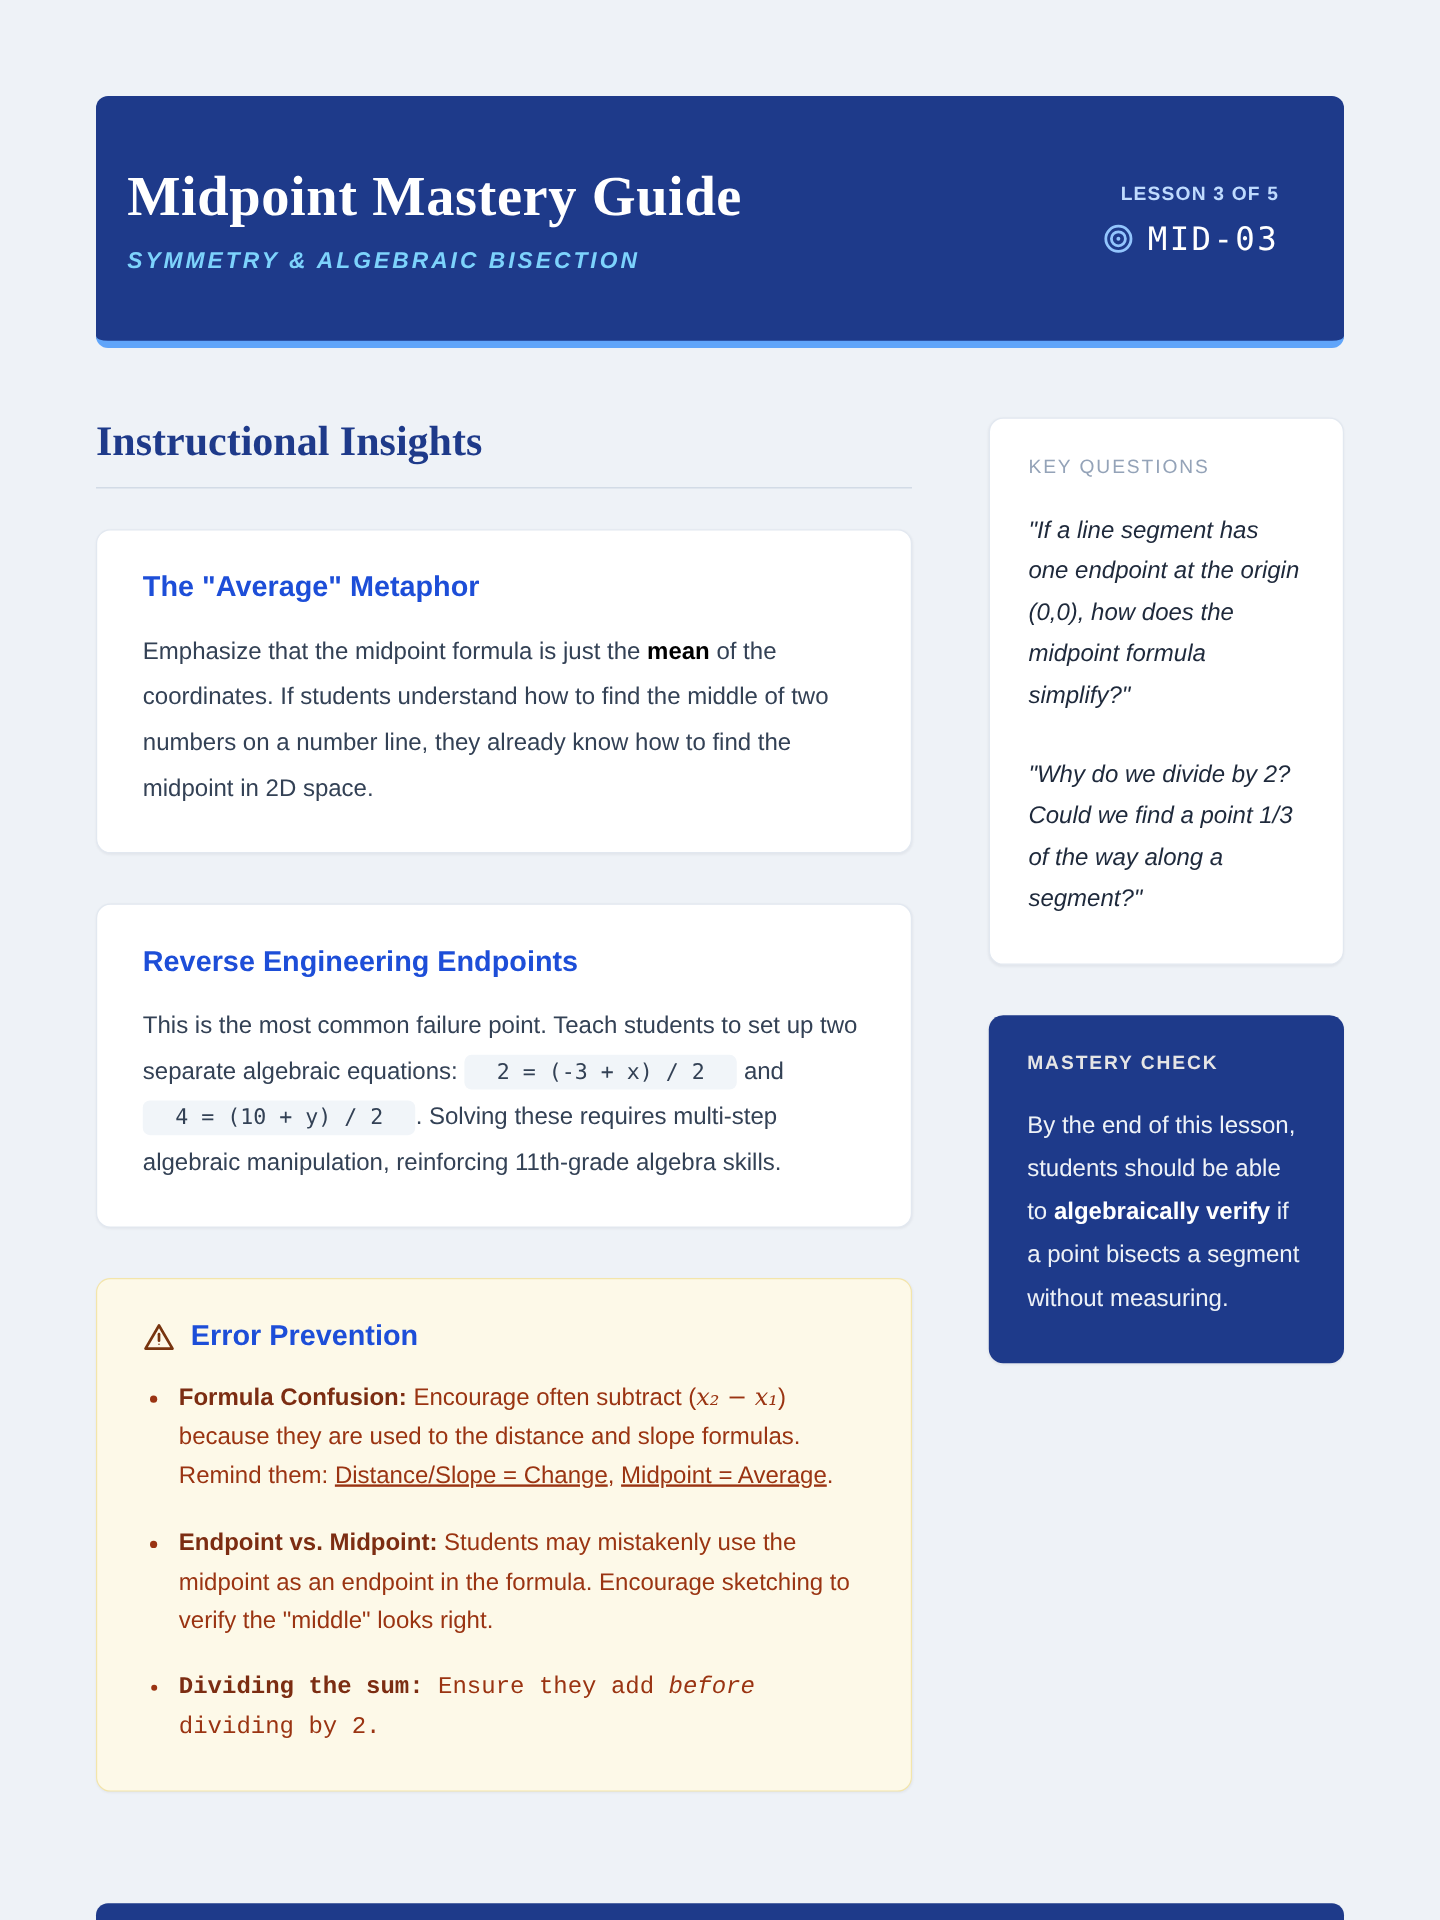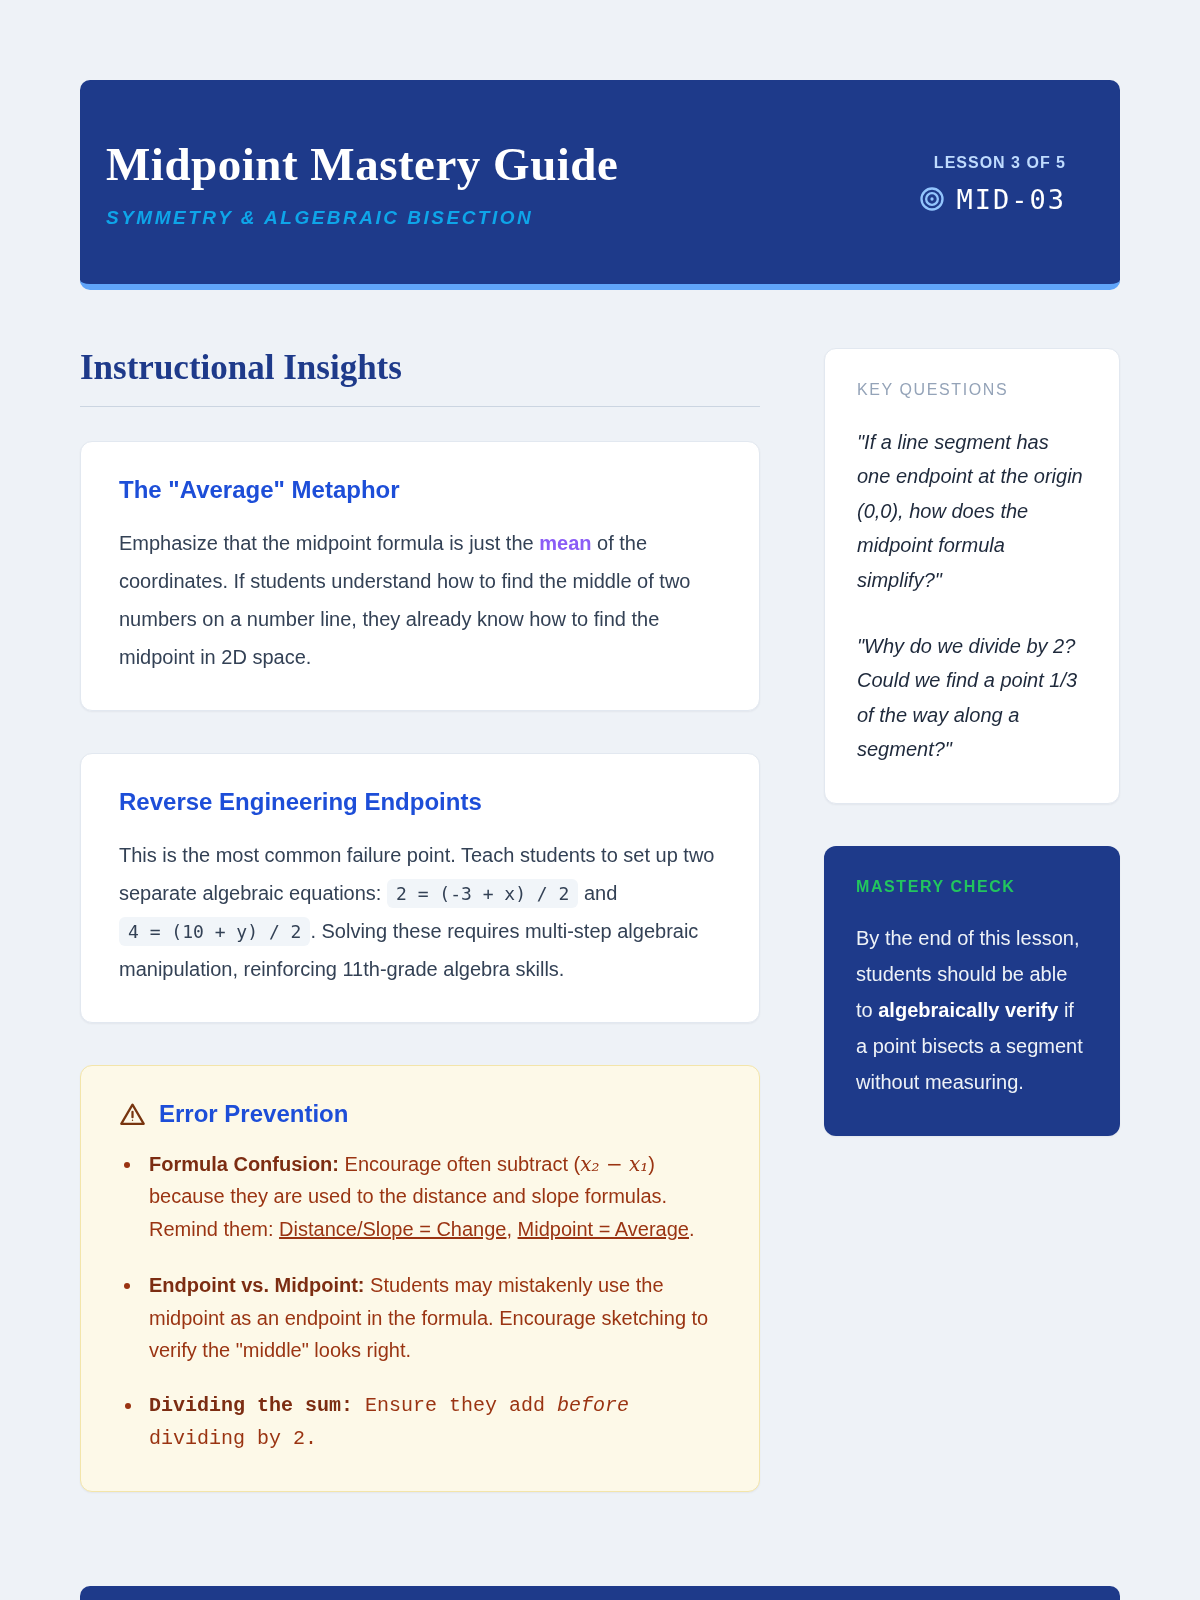--- a/index.html
+++ b/index.html
@@ -22,21 +22,21 @@
     display: flex; justify-content: space-between; align-items: center;
   }
   .hero-title {
     margin: 0;
     font-family: "Liberation Serif", serif;
     font-weight: 700; font-size: 47px; line-height: 1.1;
     color: #ffffff; letter-spacing: 0.5px;
   }
   .hero-sub {
     margin-top: 16px;
-    color: #0ea5e9; font-style: italic; font-weight: 700;
+    color: #7dd3fc; font-style: italic; font-weight: 700;
     font-size: 19px; letter-spacing: 2.5px;
   }
   .hero-right { text-align: right; }
   .lesson-label { color: #bfdbfe; font-weight: 700; font-size: 16px; letter-spacing: 1px; }
   .lesson-code-row { display: flex; align-items: center; justify-content: flex-end; gap: 10px; margin-top: 12px; }
   .lesson-code { color: #ffffff; font-family: "DejaVu Sans Mono", monospace; font-size: 27px; letter-spacing: 2px; }
 
   
   .content { display: grid; grid-template-columns: 1fr 296px; column-gap: 64px; align-items: start; margin-top: 58px; }
 
@@ -50,26 +50,26 @@
   .card {
     background: #ffffff;
     border: 1px solid #e2e8f0;
     border-radius: 12px;
     padding: 34px 38px;
     box-shadow: 0 1px 2px rgba(15,23,42,0.05);
   }
   .card + .card { margin-top: 42px; }
   .card h3 { margin: 0 0 20px 0; font-size: 24px; color: #1d4ed8; font-weight: 700; }
   .card p.body { margin: 0; font-size: 20px; line-height: 1.9; color: #334155; }
-  .card p.body strong { color: #8b5cf6; }
+  .card p.body strong { color: #000000; }
 
   .code {
     font-family: "DejaVu Sans Mono", monospace;
     background: #f1f5f9; border-radius: 6px;
-    padding: 4px 9px; font-size: 18px; color: #334155; white-space: nowrap;
+    padding: 4px 27px; font-size: 18px; color: #334155; white-space: nowrap;
   }
 
   
   .warning-card {
     background: #fdf9e8;
     border: 1px solid #f3e5aa;
     margin-top: 56px;
     padding: 34px 38px 36px 38px;
   }
   .warn-title {
@@ -90,21 +90,21 @@
   
   .side-card { padding: 32px 32px 36px 32px; }
   .side-heading { margin: 0 0 26px 0; font-size: 16px; font-weight: 400; letter-spacing: 1.6px; color: #94a3b8; }
   .quote { margin: 0 0 32px 0; font-style: italic; color: #1e293b; font-size: 20px; line-height: 1.72; }
   .quote:last-child { margin-bottom: 0; }
 
   .mastery-card {
     background: #1e3a8a; border: none; margin-top: 46px;
     padding: 32px 32px 36px 32px;
   }
-  .mastery-heading { margin: 0 0 24px 0; font-size: 16px; font-weight: 700; letter-spacing: 1.6px; color: #22c55e; }
+  .mastery-heading { margin: 0 0 24px 0; font-size: 16px; font-weight: 700; letter-spacing: 1.6px; color: #e5e5e5; }
   .mastery-card p { margin: 0; color: #eef2f7; font-size: 20px; line-height: 1.8; }
   .mastery-card strong { color: #ffffff; }
 
   
   .footer-bar {
     position: absolute; left: 80px; right: 80px; bottom: 0;
     height: 14px; background: #1e3a8a; border-radius: 10px 10px 0 0;
   }
 </style>
 </head>

